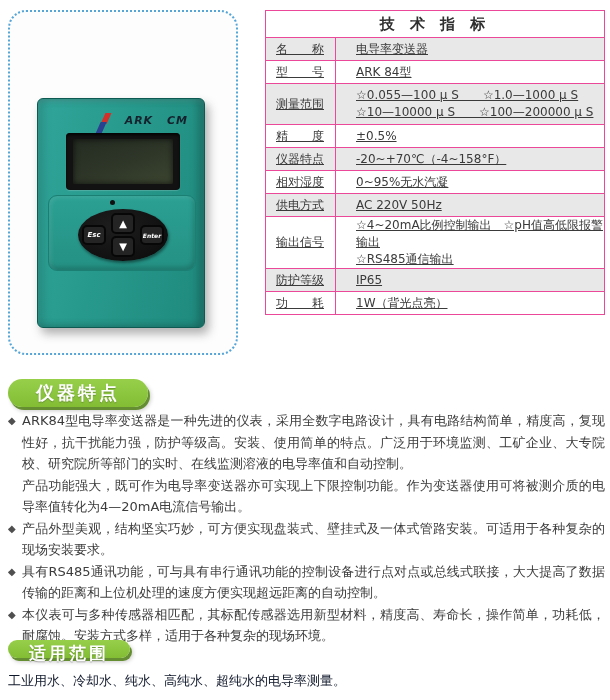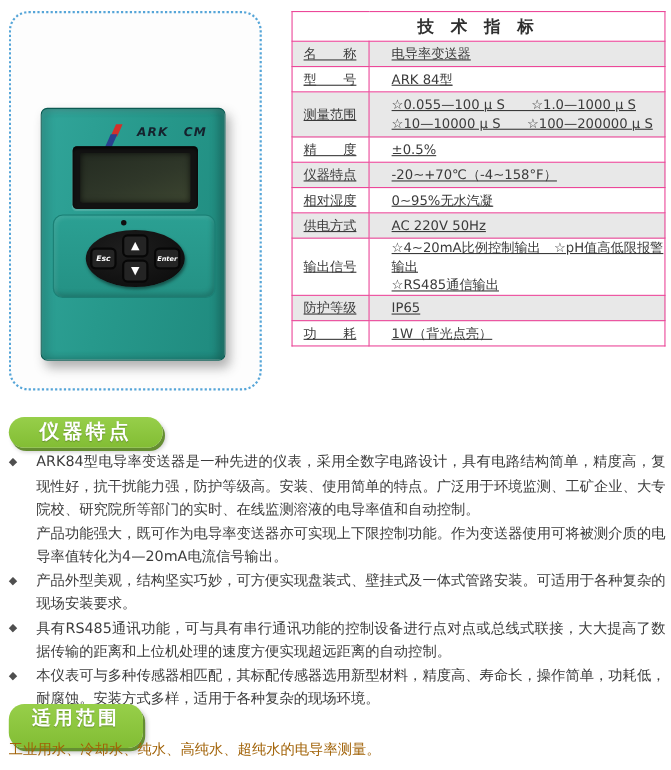--- a/index.html
+++ b/index.html
@@ -76,33 +76,33 @@
   td.val { padding-left:20px; white-space:pre-line; line-height:17px; }
 
   
   .sec-btn {
     position:absolute; color:#ffffff; font-weight:bold; text-align:center;
     background:linear-gradient(#97cf4a,#82bd34); border-radius:14px; letter-spacing:3px;
     text-shadow:0 1px 1px rgba(0,0,0,.25);
     box-shadow:2px 3px 0 rgba(95,138,41,.95), 3px 4px 4px rgba(0,0,0,.2);
   }
   .btn-features { left:8px; top:379px; width:140px; height:28px; font-size:18px; line-height:28px; }
-  .btn-apply    { left:8px; top:640px; width:122px; height:40px; font-size:17px; line-height:26px; }
+  .btn-apply    { left:8px; top:640px; width:122px; height:18px; font-size:17px; line-height:26px; }
 
   
   .features-list { position:absolute; left:8px; top:410px; width:597px; }
   .feature-item { display:flex; align-items:flex-start; }
   .bullet { flex:0 0 14px; color:#4f4f4f; font-size:10px; padding-top:5px; }
   .feature-text {
     flex:1; font-size:13px; line-height:21.5px; color:#3c3c3c;
-    text-align:justify; white-space:pre-line;margin-left:11px;
-  }
-
-  
-  .apply-text { position:absolute; left:8px; top:672px; font-size:13px; color:#a16207; }
+    text-align:justify; white-space:pre-line;
+  }
+
+  
+  .apply-text { position:absolute; left:8px; top:672px; font-size:13px; color:#0f172a; }
 </style>
 </head>
 <body>
 
 <div class="product-box">
   <div class="device">
     <div class="brand-row">
       <div class="logo">
         <span class="bar-red"></span>
         <span class="bar-blue"></span>

